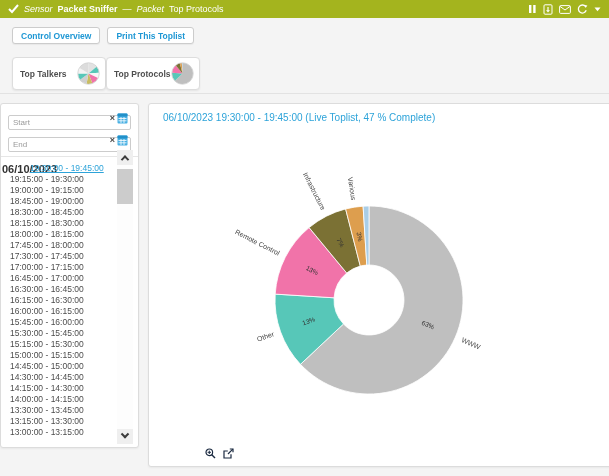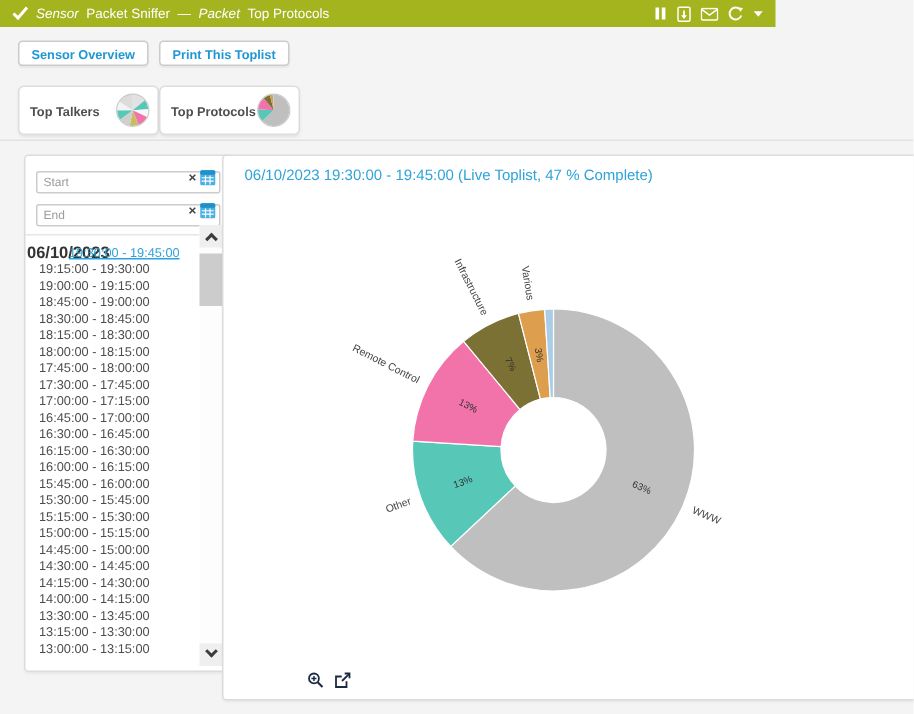--- a/index.html
+++ b/index.html
@@ -5,28 +5,28 @@
   * { margin:0; padding:0; box-sizing:border-box; }
   html,body { width:609px; height:476px; }
   body {
     font-family:"Liberation Sans", sans-serif;
     background:#f4f4f4;
     position:relative;
     overflow:hidden;
   }
   
   .topbar{
-    position:absolute; left:0; top:0; width:517px; height:18px;
+    position:absolute; left:0; top:0; width:609px; height:18px;
     background:#a4b41e; color:#fff;
     display:flex; align-items:center; gap:5px; padding:0 8px;
     font-size:9px;
   }
   .topbar .crumb{ white-space:nowrap; }
   .topbar .it{ font-style:italic; }
-  .topbar .bold{ font-weight:normal; }
+  .topbar .bold{ font-weight:bold; }
   .topbar-icons{ margin-left:auto; display:flex; align-items:center; gap:6px; }
   .topbar-icons svg{ display:block; }
   
   .actions-row{ position:absolute; top:27px; left:12px; display:flex; gap:7px; }
   .actions-row button{
     background:#fff; border:1px solid #ccc; border-radius:3px;
     color:#1e97d4; font-weight:bold; font-size:8.5px;
     font-family:"Liberation Sans", sans-serif;
     padding:3px 8px; height:17px; line-height:10px; cursor:pointer;
     box-shadow:0 1px 1px rgba(0,0,0,0.05);
@@ -39,21 +39,21 @@
     padding:0 5px 0 7px; cursor:pointer;
     box-shadow:0 1px 2px rgba(0,0,0,0.07);
   }
   .tab-card .tab-label{ font-size:8.5px; font-weight:bold; color:#4f4f4f; }
   .rule{ position:absolute; top:93px; left:0; width:609px; border-top:1px solid #e2e2e2; }
   
   .panel{
     background:#fff; border:1px solid #dcdcdc; border-radius:3px;
     box-shadow:0 1px 2px rgba(0,0,0,0.05); position:absolute;
   }
-  .sidebar{ left:16px; top:103px; width:139px; height:345px; }
+  .sidebar{ left:0; top:103px; width:139px; height:345px; }
   .field-row{ position:relative; margin:7px 7px 0 7px; height:15px; }
   .field-row input{
     width:100%; height:15px; border:1px solid #ccc; border-radius:2px;
     font-size:8px; padding:0 27px 0 4px; color:#333;
     font-family:"Liberation Sans", sans-serif; outline:none;
   }
   .field-row input::placeholder{ color:#9a9a9a; }
   .clear-x{
     position:absolute; right:16px; top:1px; font-size:9px; font-weight:bold;
     color:#444; line-height:13px; cursor:pointer;
@@ -117,21 +117,21 @@
         <path d="M9.2 6.3 A4 4 0 1 1 8.6 2.6" fill="none" stroke="#fff" stroke-width="1.3"></path>
         <polygon points="7.4,1 10.4,1.4 8.6,4" fill="#fff"></polygon>
       </svg>
       <svg width="7" height="5" viewBox="0 0 7 5">
         <polygon points="0.5,0.5 6.5,0.5 3.5,4.2" fill="#fff"></polygon>
       </svg>
     </span>
   </header>
 
   <div class="actions-row">
-    <button>Sensor Overview</button>
+    <button>Control Overview</button>
     <button>Print This Toplist</button>
   </div>
 
   <div class="tabs-row">
     <div class="tab-card">
       <span class="tab-label">Top Talkers</span>
       <svg class="tab-pie" width="23" height="23" viewBox="0 0 22 22">
           <path d="M11 11 L11.00 1.00 A10 10 0 0 1 18.71 4.63 Z" fill="#e2e2e2"></path>
           <path d="M11 11 L18.71 4.63 A10 10 0 0 1 20.98 10.37 Z" fill="#57c7b8"></path>
           <path d="M11 11 L20.98 10.37 A10 10 0 0 1 20.05 15.26 Z" fill="#f7f7f7"></path>

